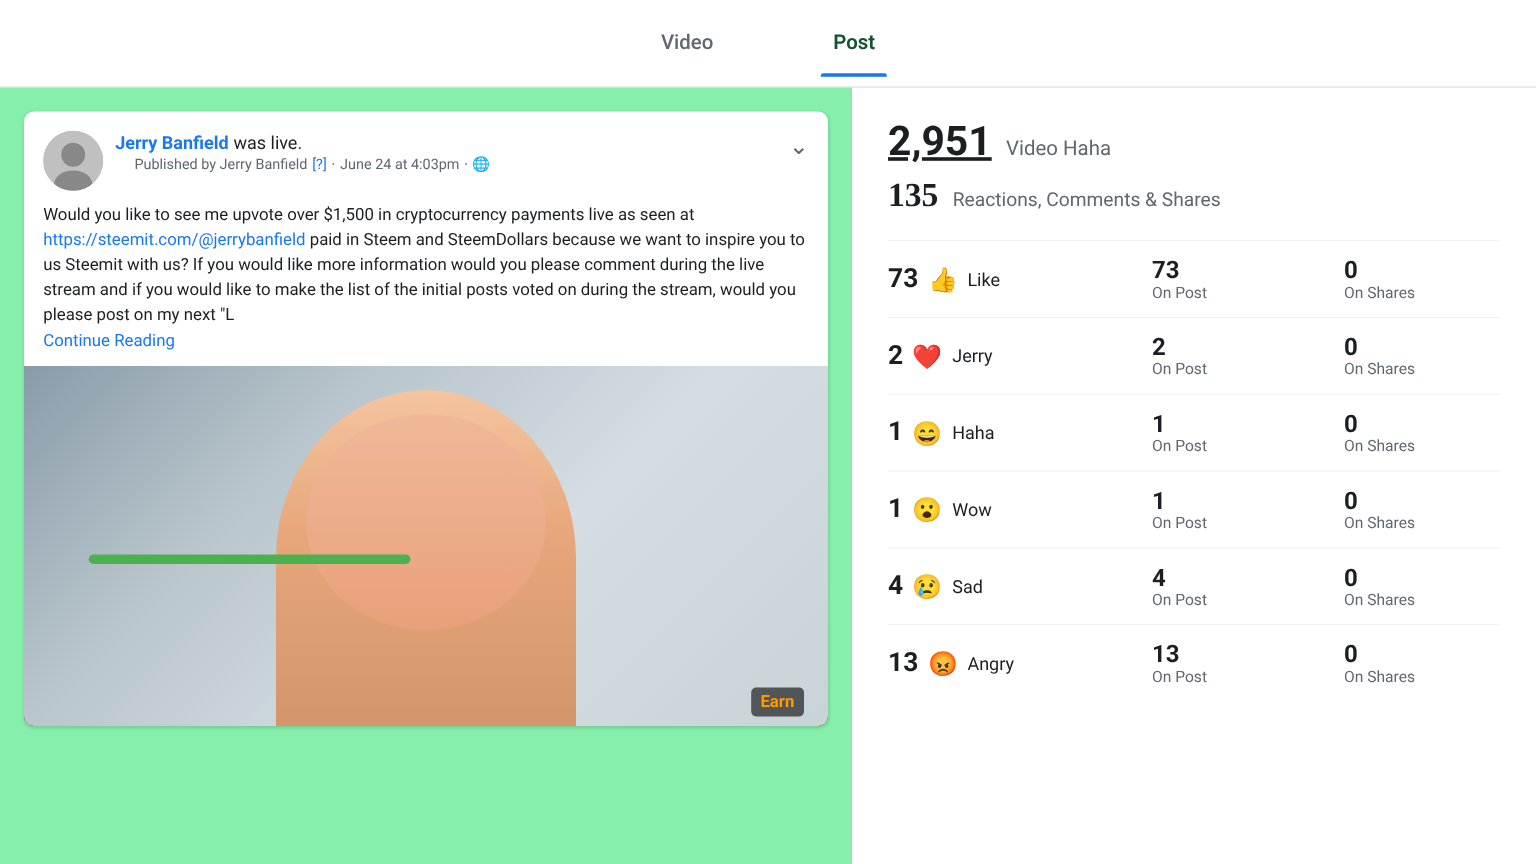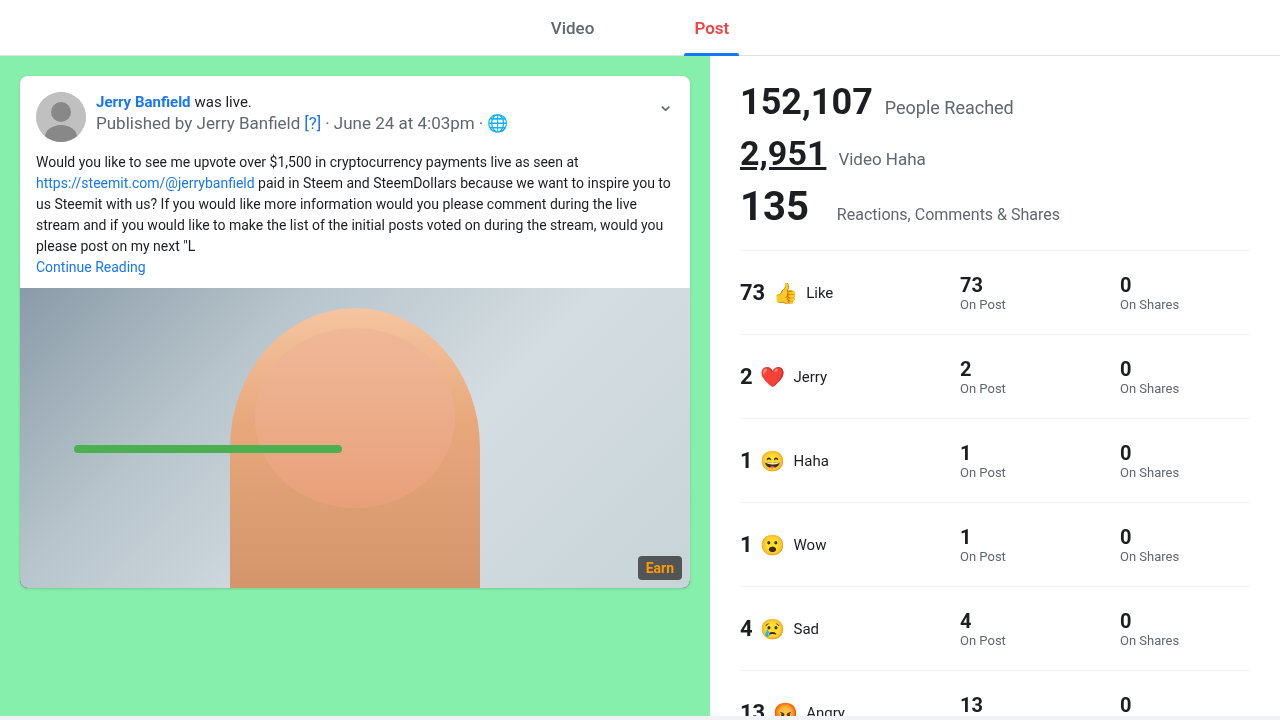--- a/index.html
+++ b/index.html
@@ -10,34 +10,34 @@
       height: 720px;
       overflow: hidden;
     }
 
     
     .tab-bar {
       background: #fff;
       display: flex;
       justify-content: center;
       align-items: center;
-      height: 56px;
+      height: 73px;
       border-bottom: 1px solid #e0e0e0;
       gap: 80px;
     }
     .tab {
       font-size: 17px;
       color: #606770;
       cursor: pointer;
       padding: 18px 10px;
       position: relative;
       font-weight: 500;
     }
     .tab.active {
-      color: #ef4444;
+      color: #14532d;
       font-weight: 600;
     }
     .tab.active::after {
       content: '';
       position: absolute;
       bottom: 0;
       left: 0;
       right: 0;
       height: 3px;
       background: #1877f2;
@@ -95,26 +95,27 @@
       font-size: 15px;
       font-weight: 700;
       color: #1877f2;
       text-decoration: none;
     }
     .post-author-text {
       font-size: 15px;
       color: #1c1e21;
     }
     .post-date {
-      font-size: 17px;
+      font-size: 12px;
       color: #606770;
       margin-top: 2px;
       display: flex;
       align-items: center;
       gap: 4px;
+      margin-left: 16px;
     }
 
     .post-chevron {
       color: #606770;
       font-size: 20px;
       cursor: pointer;
     }
 
     .post-text {
       padding: 0 16px 10px;
@@ -223,21 +224,21 @@
     }
     .steemit-post-info {
       flex: 1;
       font-size: 9px;
       color: #333;
       line-height: 1.3;
     }
     .earn-badge {
       position: absolute;
       bottom: 8px;
-      right: 8px;
+      right: 20px;
       background: rgba(0,0,0,0.6);
       color: #ff9900;
       font-size: 14px;
       font-weight: bold;
       padding: 4px 8px;
       border-radius: 4px;
     }
     .green-bar {
       position: absolute;
       bottom: 135px;
@@ -284,40 +285,41 @@
     .stat-big-2 .label {
       font-size: 17px;
       color: #606770;
       margin-left: 8px;
     }
 
     .stat-big-3 {
       margin-bottom: 20px;
     }
     .stat-big-3 .number {
-      font-size: 40px;
+      font-size: 28px;
       font-weight: 700;
       color: #1c1e21;
       display: inline;
+      font-family: Liberation Serif, serif;
     }
     .stat-big-3 .label {
       font-size: 16px;
       color: #606770;
-      margin-left: 24px;
+      margin-left: 8px;
     }
 
     .reactions-table {
       width: 100%;
       border-collapse: collapse;
     }
     .reaction-row {
       display: grid;
       grid-template-columns: 220px 160px 160px;
       align-items: center;
-      padding: 22px 0;
+      padding: 12px 0;
       border-top: 1px solid #f0f2f5;
     }
     .reaction-cell {
       display: flex;
       flex-direction: column;
     }
     .reaction-name-cell {
       display: flex;
       align-items: center;
       gap: 8px;
@@ -418,24 +420,20 @@
         <div class="green-bar"></div>
 
         <div class="earn-badge">Earn</div>
       </div>
 
     </div>
   </div>
 
   <div class="stats-panel">
 
-    <div class="stat-big">
-      <span class="number">152,107</span>
-      <span class="label">People Reached</span>
-    </div>
 
     <div class="stat-big-2">
       <span class="number">2,951</span>
       <span class="label">Video Haha</span>
     </div>
 
     <div class="stat-big-3">
       <span class="number">135</span>
       <span class="label">Reactions, Comments &amp; Shares</span>
     </div>

